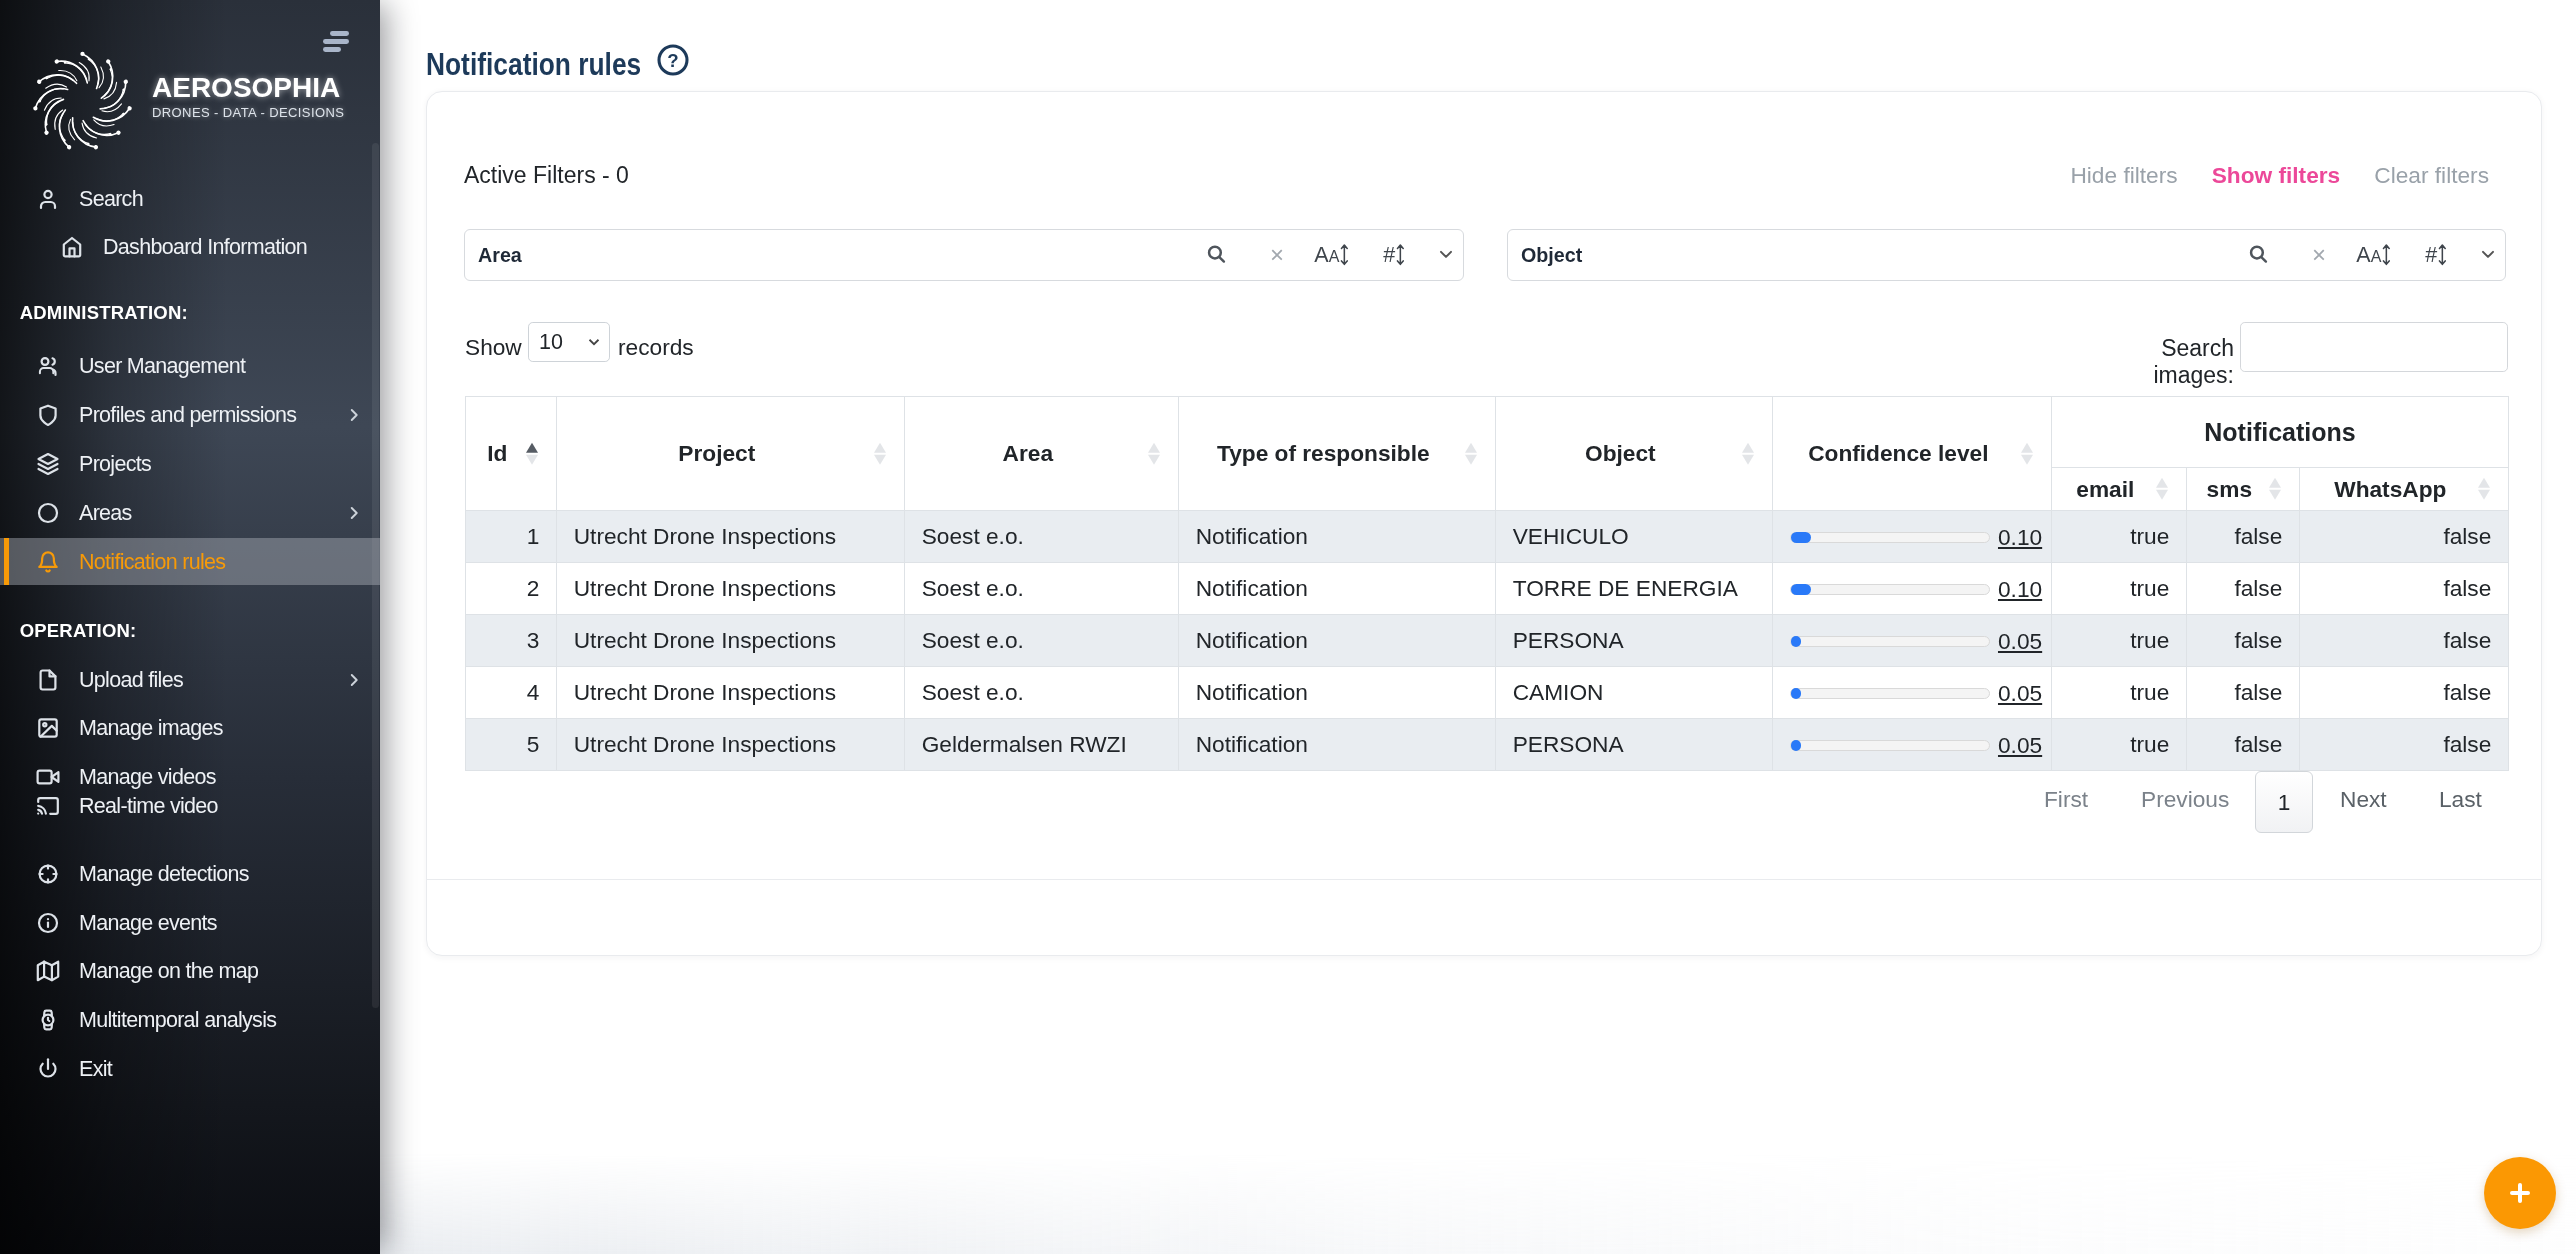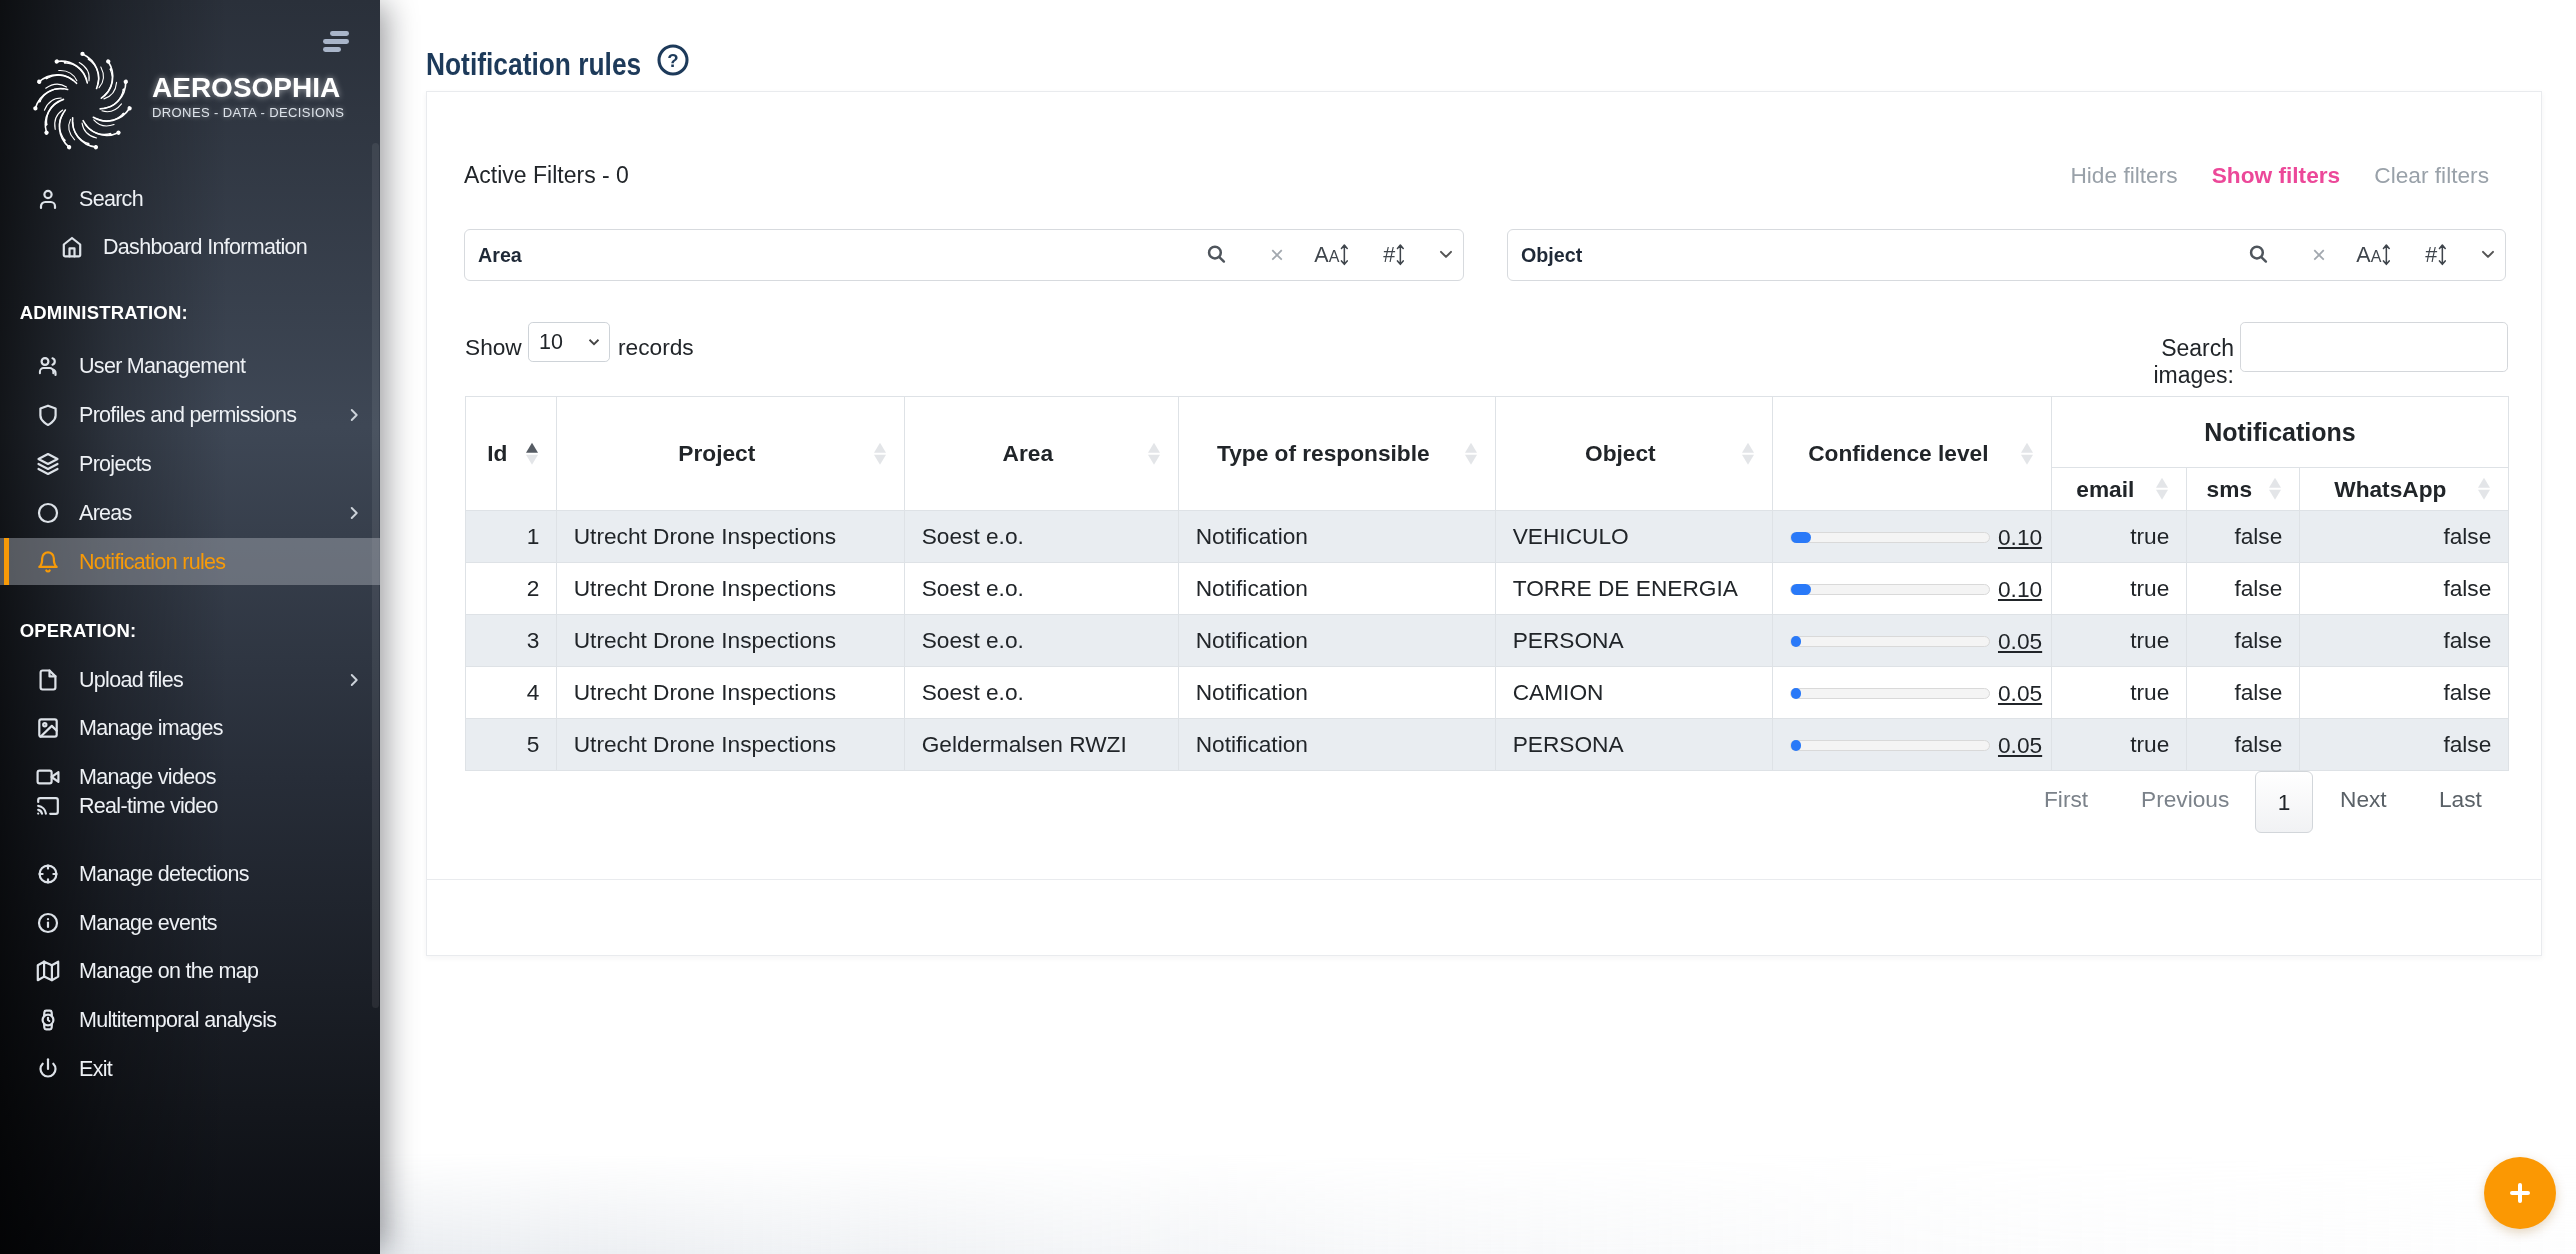--- a/index.html
+++ b/index.html
@@ -38,21 +38,21 @@
 .nav-item.active::before { content:""; position:absolute; left:4.2px; top:0; bottom:0; width:4.8px; background:#f79a08; }
 .nav-item.active .tx { color:#f79a08; }
 
 .main-bottom { position:absolute; left:380px; right:0; bottom:0; height:101px;
   background:linear-gradient(to right, rgba(233,236,240,0.95), rgba(240,242,245,0.55) 45%, rgba(246,247,249,0.35) 75%, rgba(248,249,250,0.25));
   -webkit-mask-image:linear-gradient(to bottom, transparent, black); }
 h1.title { position:absolute; left:426px; top:47px; font-size:31px; font-weight:bold;
   color:#1d3a5a; transform:scaleX(0.85); transform-origin:left center; white-space:nowrap; }
 .help { position:absolute; left:657px; top:44px; width:32px; height:32px; }
 .card { position:absolute; left:426px; top:91px; width:2116px; height:865px;
-  background:#fff; border:1.2px solid #e9ebee; border-radius:0;
+  background:#fff; border:1.2px solid #e9ebee; border-radius:16px;
   box-shadow:0 1.8px 6px rgba(30,40,50,0.05); }
 .af { position:absolute; left:37px; top:70px; font-size:23px; color:#212529; }
 .flinks { position:absolute; right:52px; top:70px; font-size:22.7px; white-space:nowrap; }
 .flinks .g { color:#99a1a9; }
 .flinks .b { color:#ec4899; font-weight:bold; }
 .fbox { position:absolute; top:137px; height:52px; border:1.2px solid #d7dade; border-radius:6px; background:#fff; }
 .fbox.b1 { left:37px; width:1000px; }
 .fbox.b2 { left:1080px; width:999px; }
 .fbox .lab { position:absolute; left:13px; top:50%; transform:translateY(-50%);
   font-size:19.7px; font-weight:bold; color:#1f2937; }

